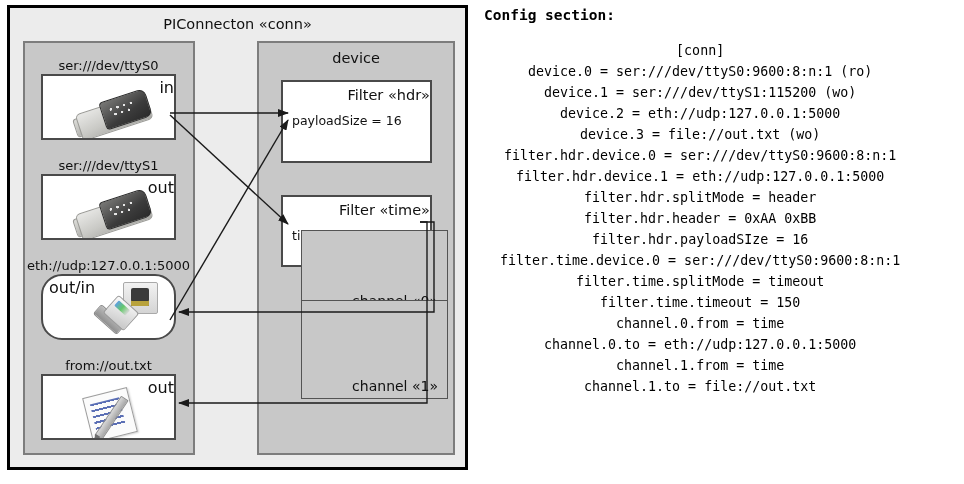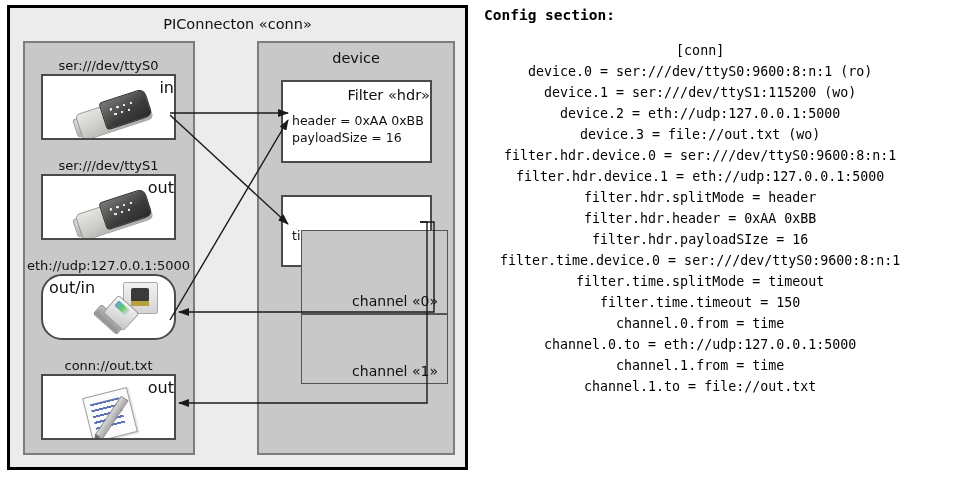--- a/index.html
+++ b/index.html
@@ -371,54 +371,54 @@
           <div class="dev-label left">out/in</div>
           <div class="icon-eth">
             <div class="jack"></div>
               <div class="cable"></div>
               <div class="plug"></div>
           </div>
         </div>
       </div>
 
       <div class="dev-group" style="top:314px;">
-        <div class="dev-caption">conn://out.txt</div>
+        <div class="dev-caption">from://out.txt</div>
         <div class="dev-box">
           <div class="dev-label">out</div>
           <div class="icon-file">
             <div class="sheet"></div>
               <div class="pencil"></div>
           </div>
         </div>
       </div>
     </div>
 
     <div class="panel panel-filters">
 
       <div class="panel-title">device</div>
 
       <div class="filter-box" style="left:22px; top:37px; width:151px; height:83px;">
         <div class="filter-title">Filter «hdr»</div>
         <div class="filter-props">
-          <div>header = 0xAA 0xBB</div>
           <div>payloadSize = 16</div>
         </div>
       </div>
 
       <div class="filter-box" style="left:22px; top:152px; width:151px; height:72px;">
+        <div class="filter-title">Filter «time»</div>
         <div class="filter-props">
           <div>timeout = 150 ms</div>
         </div>
       </div>
 
       <div class="channel-box" style="left:42px; top:187px; width:147px; height:84px;">
         <div class="channel-label">channel «0»</div>
       </div>
 
-      <div class="channel-box" style="left:42px; top:271px; width:147px; height:70px;">
+      <div class="channel-box" style="left:42px; top:257px; width:147px; height:99px;">
         <div class="channel-label">channel «1»</div>
       </div>
     </div>
   </div>
 
   <svg id="connectors" viewBox="0 0 478 484" width="478" height="484">
     <defs>
       <marker id="ah" markerWidth="11" markerHeight="8" refX="10" refY="4" orient="auto" markerUnits="userSpaceOnUse">
         <path d="M0,0 L11,4 L0,8 z" fill="#1a1a1a"></path>
       </marker>

